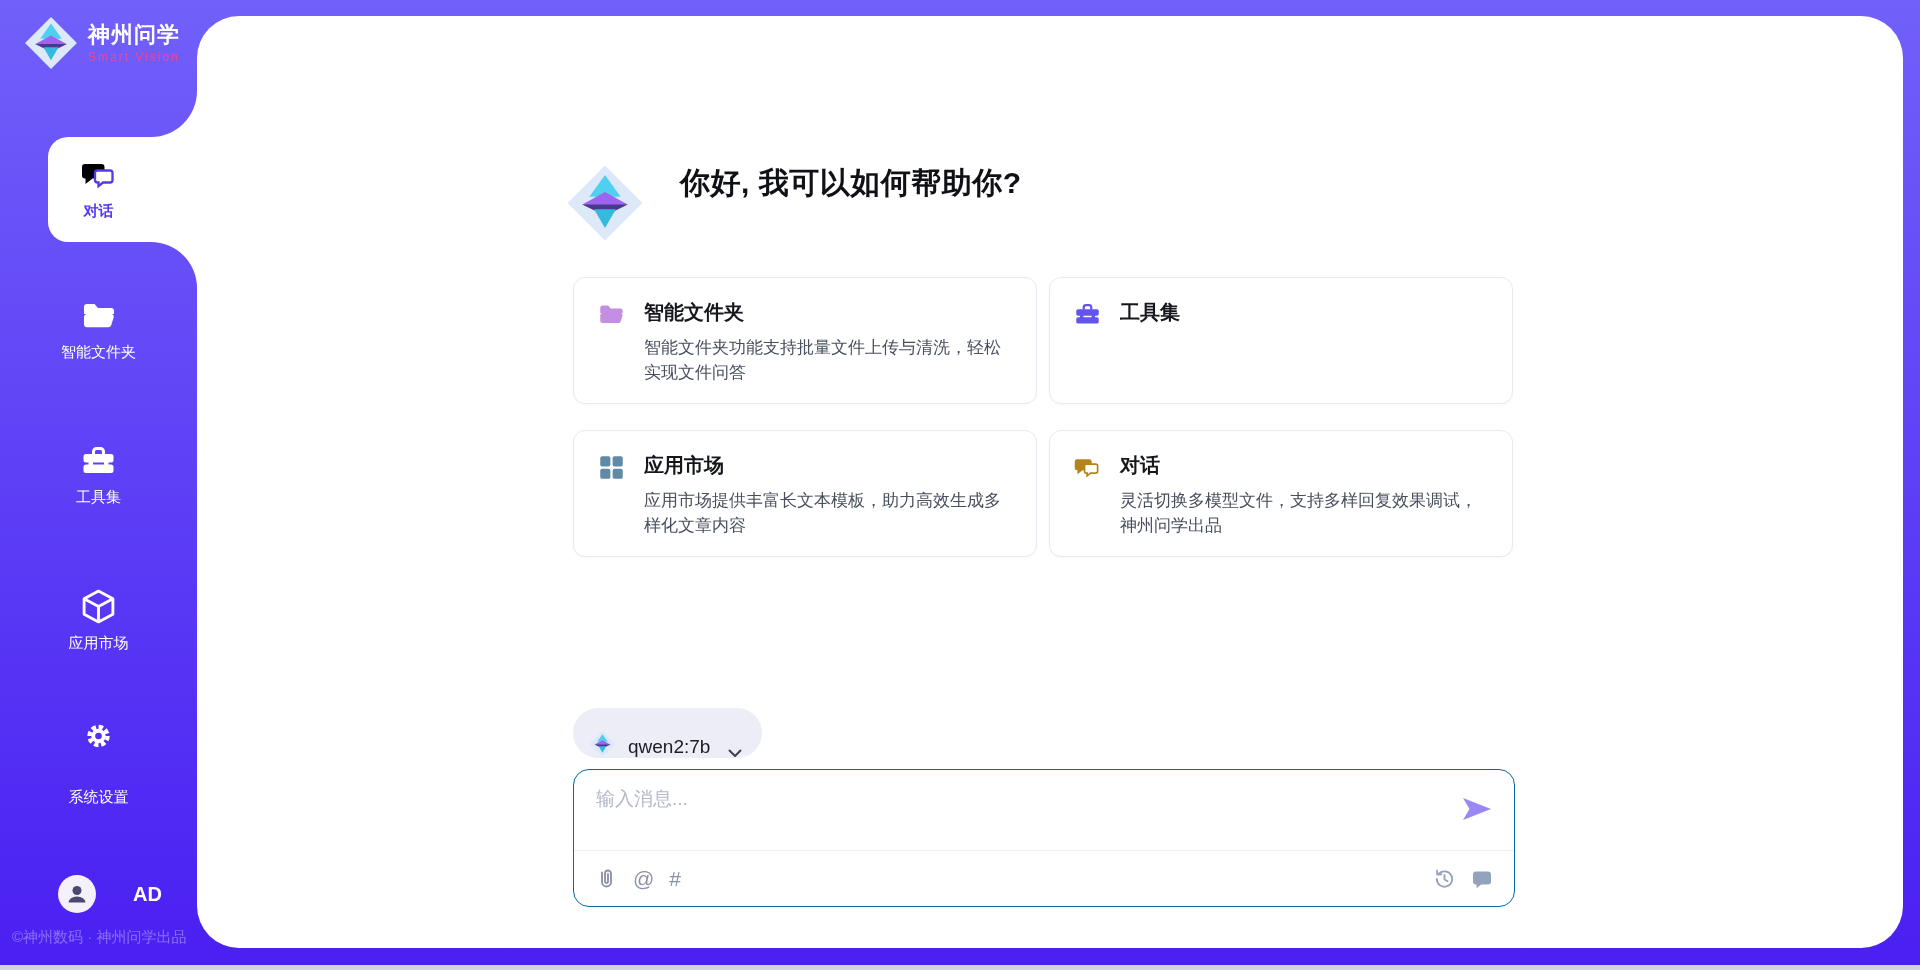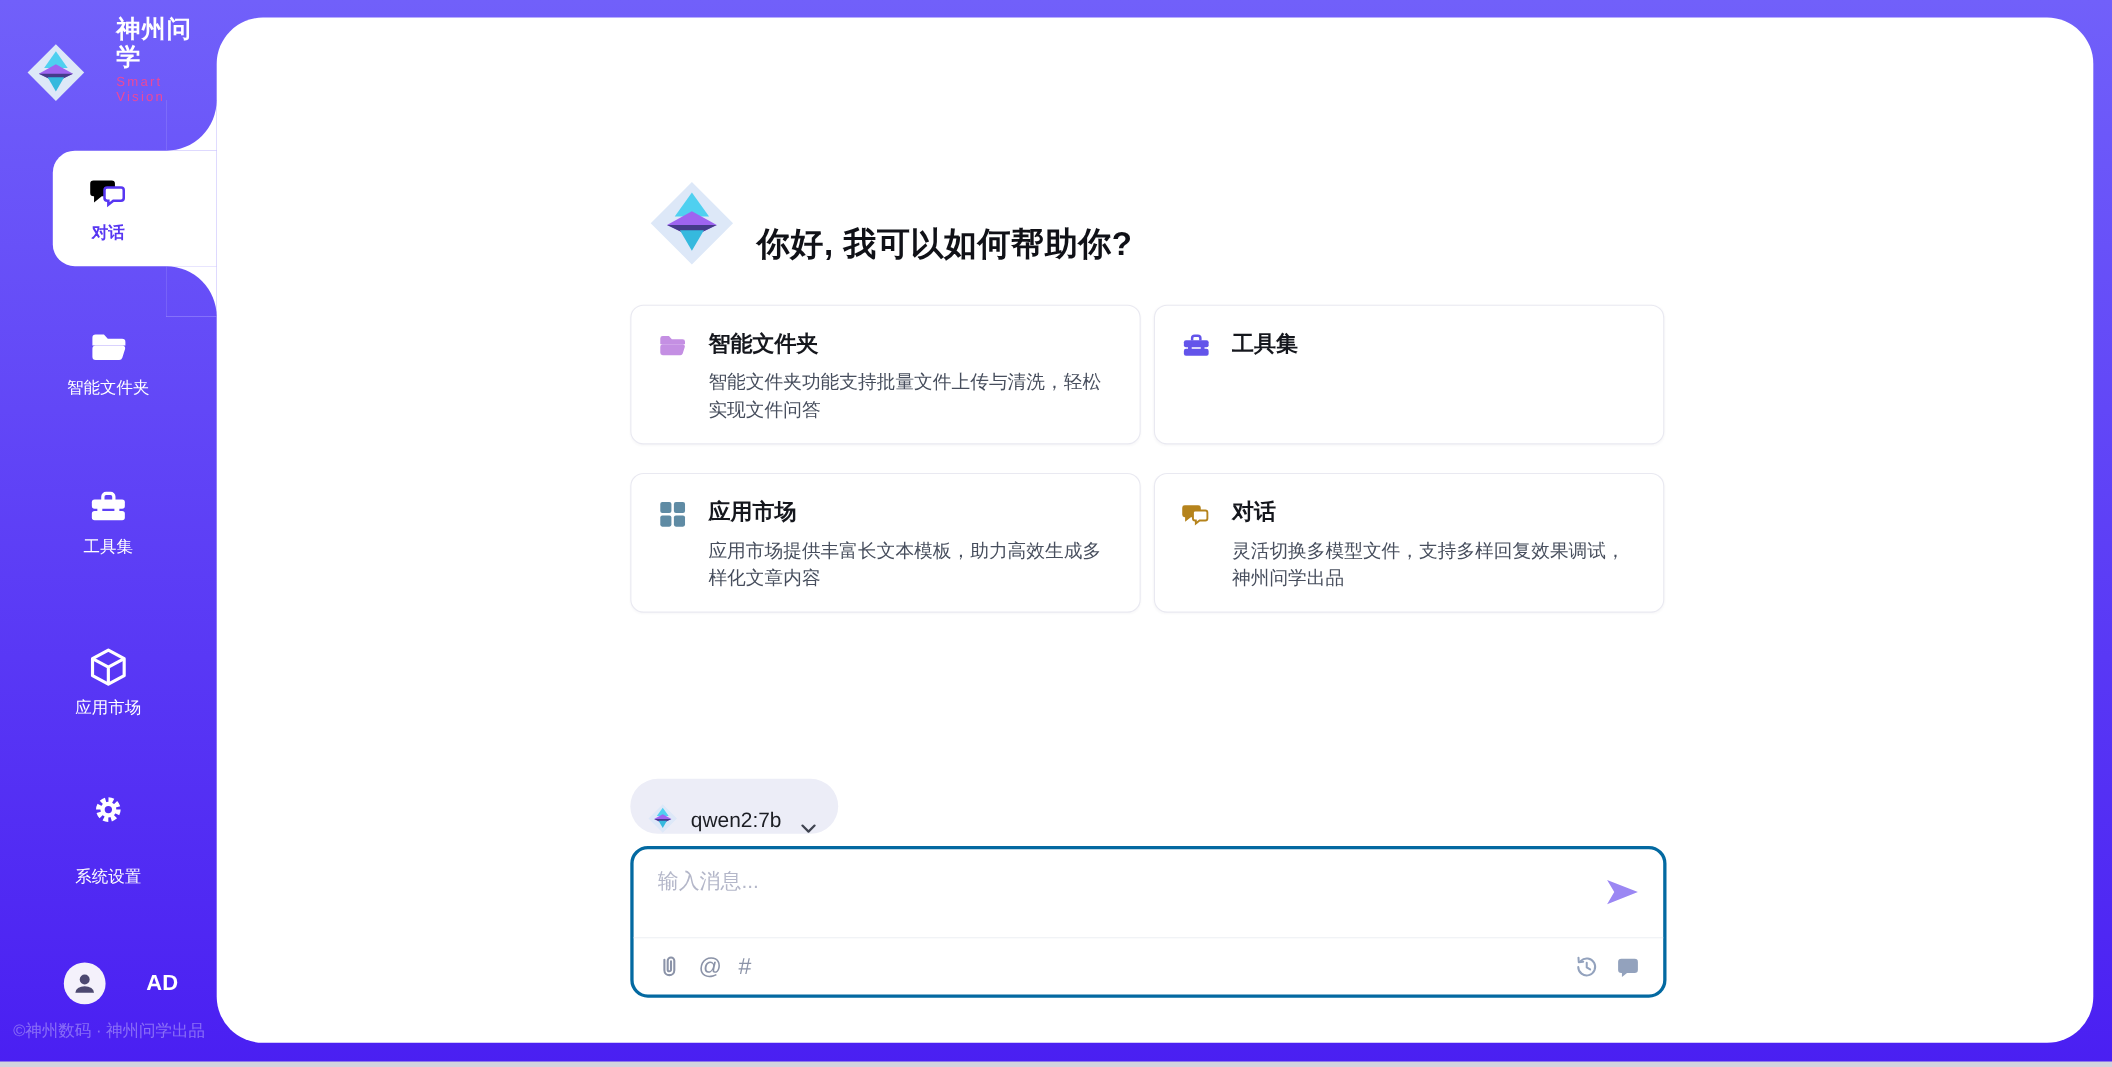--- a/index.html
+++ b/index.html
@@ -24,21 +24,21 @@
 
   
   .main-panel{
     position:absolute;left:197px;top:16px;right:17px;bottom:22px;
     background:#ffffff;border-radius:42px;
   }
   .bottom-edge{position:absolute;left:0;right:0;bottom:0;height:5px;background:#d2d3dd;}
 
   
   .sidebar{position:absolute;left:0;top:0;width:197px;height:100%;}
-  .brand{position:absolute;left:24px;top:14px;display:flex;align-items:flex-end;gap:28px;}
+  .brand{position:absolute;left:24px;top:14px;display:flex;align-items:center;gap:10px;}
   .brand-text .brand-name{color:#fff;font-size:22px;font-weight:700;letter-spacing:1px;line-height:1.15;}
   .brand-text .brand-sub{color:#ec4899;font-size:12px;letter-spacing:2px;margin-top:2px;}
 
   .tab-bg{position:absolute;left:48px;top:137px;width:149px;height:105px;background:#fff;border-radius:20px 0 0 20px;}
   .flare{position:absolute;left:151px;width:46px;height:46px;background:#fff;}
   .flare-top{top:91px;}
   .flare-bottom{top:242px;}
   .flare::after{
     content:"";position:absolute;inset:0;
     background:linear-gradient(180deg,var(--grad-top) 0%,var(--grad-bottom) 100%) fixed;
@@ -59,21 +59,21 @@
   .nav-toolbox{top:433px;}
   .nav-cube{top:578px;}
   .nav-gear{top:723px;gap:39px;}
 
   .user-row{position:absolute;left:58px;top:875px;display:flex;align-items:center;gap:15px;}
   .avatar{width:38px;height:38px;border-radius:50%;background:#f4f1fb;display:flex;align-items:center;justify-content:center;}
   .user-name{color:#fff;font-size:20px;font-weight:600;margin-left:22px;}
   .copyright{position:absolute;left:12px;top:928px;width:185px;color:rgba(255,255,255,.34);font-size:15px;white-space:nowrap;}
 
   
-  .greeting-row{position:absolute;left:590px;top:163px;display:flex;align-items:flex-end;gap:20px;}
+  .greeting-row{position:absolute;left:566px;top:163px;display:flex;align-items:flex-start;gap:36px;}
   .greeting-text{font-size:30px;font-weight:700;color:#101117;letter-spacing:.5px;}
 
   .cards{position:absolute;left:573px;top:277px;display:grid;grid-template-columns:464px 464px;column-gap:12px;row-gap:26px;}
   .card{
     min-height:126px;background:#fff;border:1px solid #e9e9f1;border-radius:12px;
     padding:21px 20px 18px 24px;display:flex;align-items:flex-start;cursor:pointer;
     box-shadow:0 1px 2px rgba(20,20,60,.03);
   }
   .card-icon{width:27px;flex:0 0 27px;margin-right:19px;margin-top:2px;}
   .card-title{font-size:20px;font-weight:700;color:#15171d;margin-bottom:9px;}
@@ -81,21 +81,21 @@
 
   .model-pill{
     position:absolute;left:573px;top:708px;height:50px;border-radius:25px;
     background:#ecedf7;display:inline-flex;align-items:flex-end;padding:0 20px 0 16px;gap:12px;cursor:pointer;
   }
   .model-name{font-size:19px;color:#1b1d23;font-weight:500;}
   .model-pill .chev{margin-left:6px;display:flex;align-items:center;}
 
   .composer{
     position:absolute;left:573px;top:769px;width:942px;height:138px;
-    background:#fff;border:3px solid #0369a1;border-radius:16px;
+    background:#fff;border:1px solid #0369a1;border-radius:16px;
   }
   .composer textarea{
     position:absolute;left:22px;top:16px;right:70px;height:56px;border:none;outline:none;resize:none;
     font-family:inherit;font-size:19px;color:#2a2c35;background:transparent;
   }
   .composer textarea::placeholder{color:#b4b7c9;}
   .send-btn{position:absolute;right:20px;top:24px;width:34px;height:30px;border:none;background:transparent;cursor:pointer;display:flex;align-items:center;justify-content:center;}
   .composer-divider{position:absolute;left:0;right:0;top:80px;height:1px;background:#eef0f4;}
   .composer-toolbar{position:absolute;left:0;right:0;top:81px;bottom:0;display:flex;align-items:center;padding:0 20px;}
   .tool-group{display:flex;align-items:center;gap:15px;color:var(--muted-icon);}

